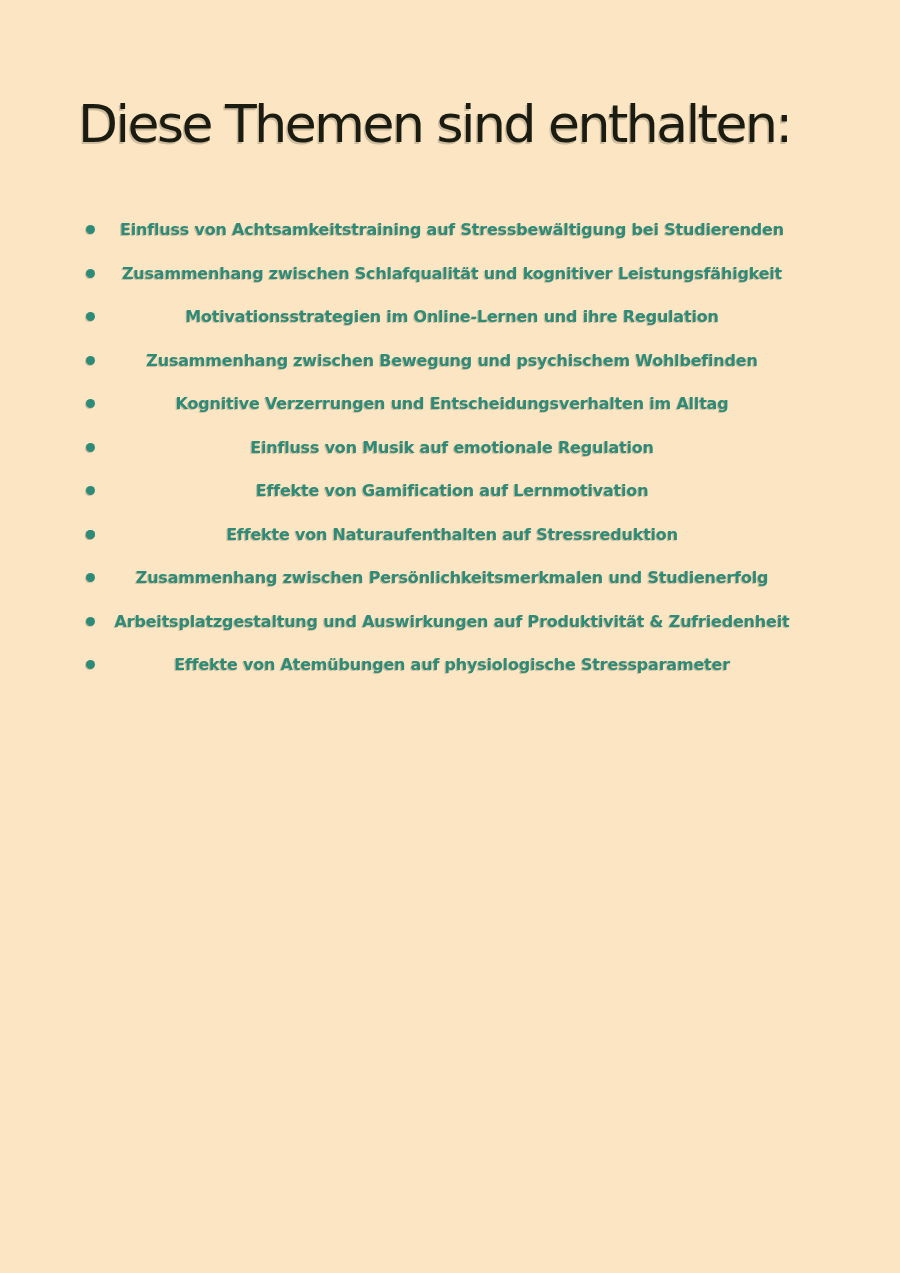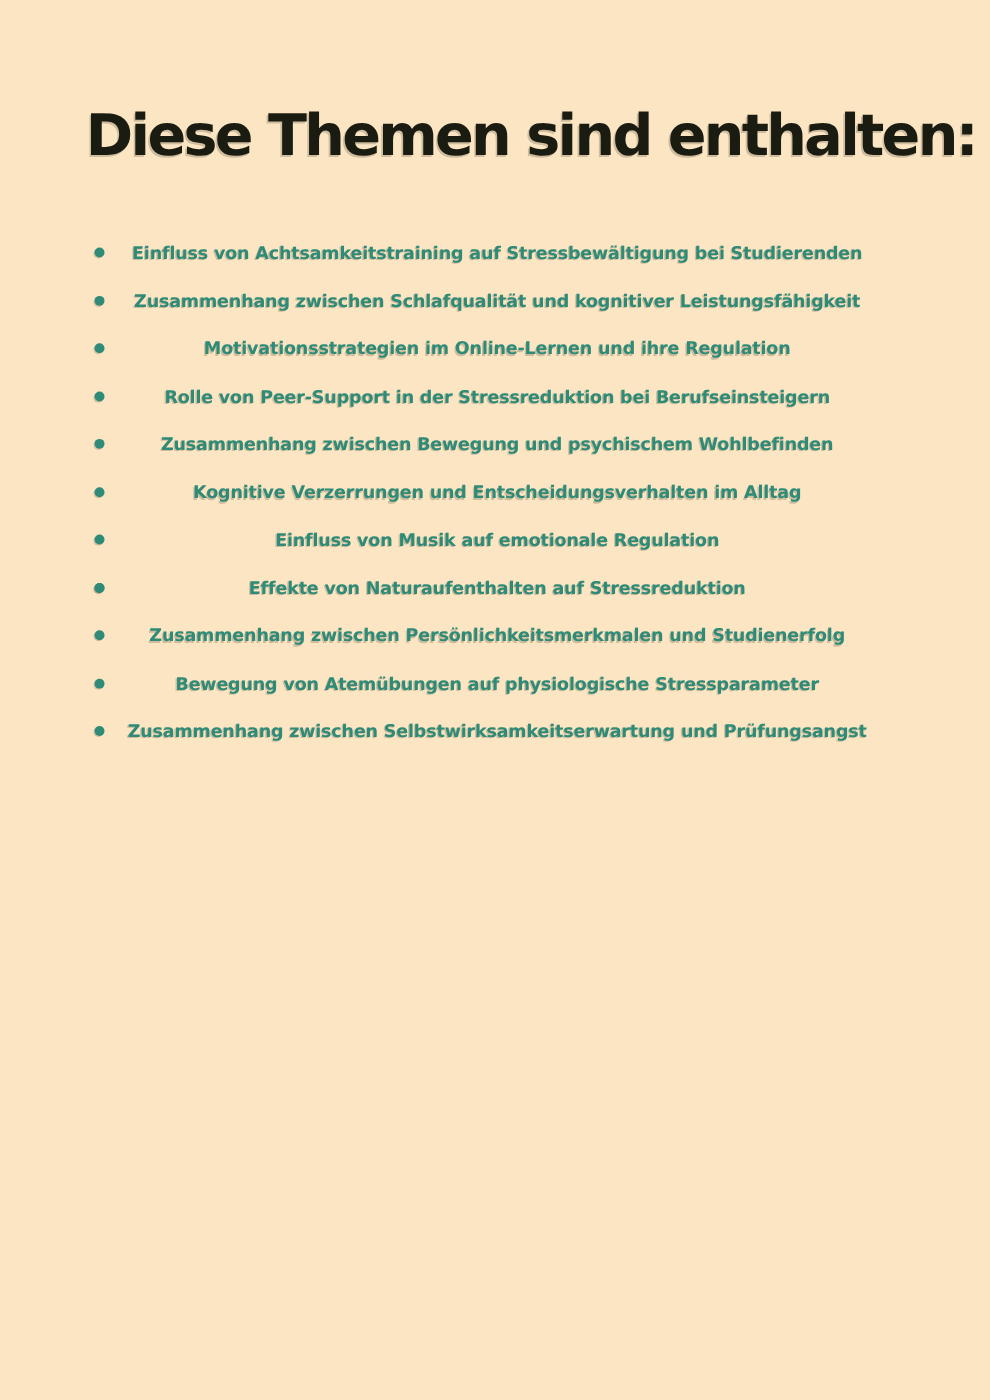--- a/index.html
+++ b/index.html
@@ -12,21 +12,21 @@
     position: relative;
     width: 900px;
     height: 1273px;
     overflow: hidden;
     background: var(--background, #fce5c2);
   }
   .page-title {
     margin: 92px 40px 0 78px;
     font-size: 52px;
     line-height: 64px;
-    font-weight: 700;
+    font-weight: 400;
     letter-spacing: -2.5px;
     color: var(--title_text, #1a1c12);
     text-shadow: -1.5px 1.5px 0 rgba(140,128,104,0.40);
     white-space: nowrap;
   }
   .topics-list {
     list-style: none;
     margin: 52px 76px 0 80px;
   }
   .topics-list li {
@@ -54,24 +54,24 @@
 <body>
 
 <div class="page">
 
   <h1 class="page-title">Diese Themen sind enthalten:</h1>
 
   <ul class="topics-list">
       <li><span class="bullet-dot"></span><span>Einfluss von Achtsamkeitstraining auf Stressbewältigung bei Studierenden</span></li>
       <li><span class="bullet-dot"></span><span>Zusammenhang zwischen Schlafqualität und kognitiver Leistungsfähigkeit</span></li>
       <li><span class="bullet-dot"></span><span>Motivationsstrategien im Online-Lernen und ihre Regulation</span></li>
-      <li><span class="bullet-dot"></span><span>Rolle von Peer-Support in der Stressreduktion bei Berufseinsteigern</span></li>
       <li><span class="bullet-dot"></span><span>Zusammenhang zwischen Bewegung und psychischem Wohlbefinden</span></li>
       <li><span class="bullet-dot"></span><span>Kognitive Verzerrungen und Entscheidungsverhalten im Alltag</span></li>
       <li><span class="bullet-dot"></span><span>Einfluss von Musik auf emotionale Regulation</span></li>
+      <li><span class="bullet-dot"></span><span>Effekte von Gamification auf Lernmotivation</span></li>
       <li><span class="bullet-dot"></span></li>
       <li><span class="bullet-dot"></span><span>Effekte von Naturaufenthalten auf Stressreduktion</span></li>
       <li><span class="bullet-dot"></span><span>Zusammenhang zwischen Persönlichkeitsmerkmalen und Studienerfolg</span></li>
-      <li><span class="bullet-dot"></span><span>Bewegung von Atemübungen auf physiologische Stressparameter</span></li>
-      <li><span class="bullet-dot"></span><span>Zusammenhang zwischen Selbstwirksamkeitserwartung und Prüfungsangst</span></li>
+      <li><span class="bullet-dot"></span><span>Arbeitsplatzgestaltung und Auswirkungen auf Produktivität &amp; Zufriedenheit</span></li>
+      <li><span class="bullet-dot"></span><span>Effekte von Atemübungen auf physiologische Stressparameter</span></li>
     </ul>
 
 </div>
 
 </body></html>

